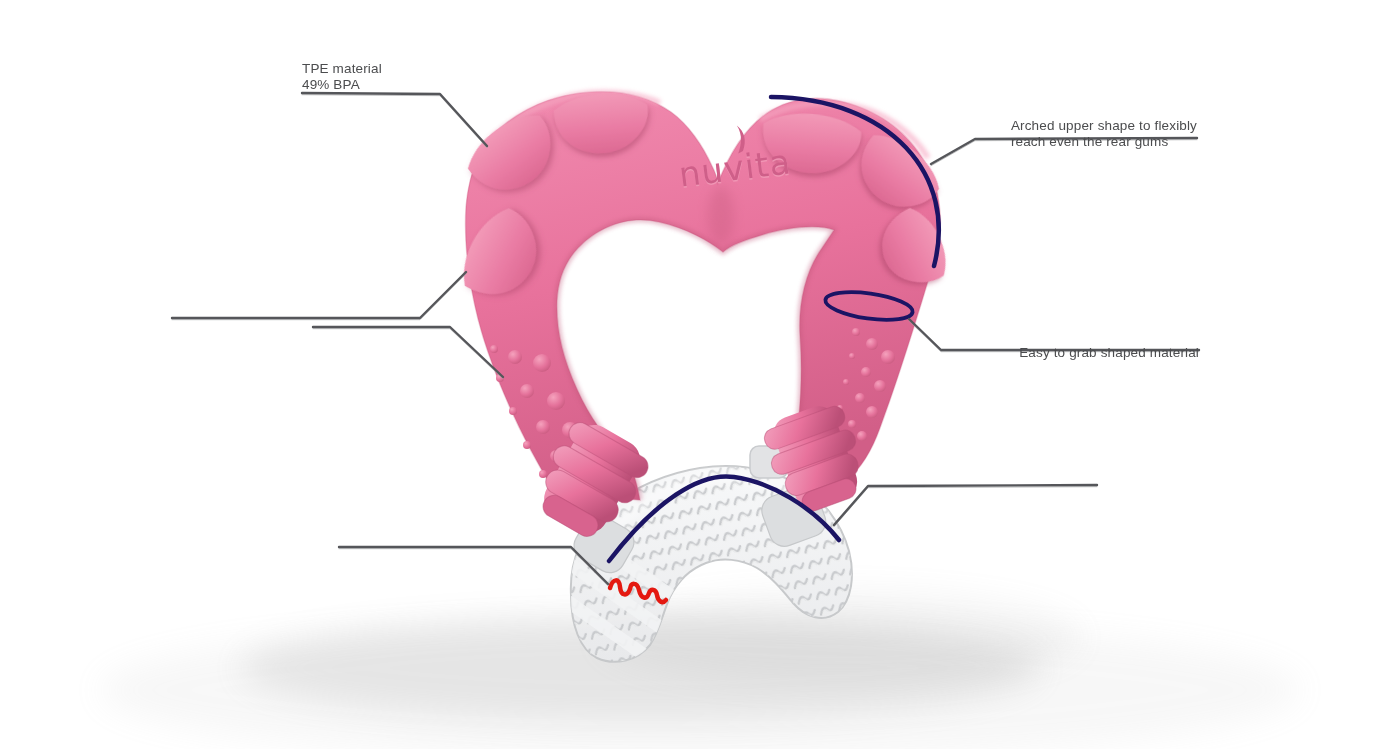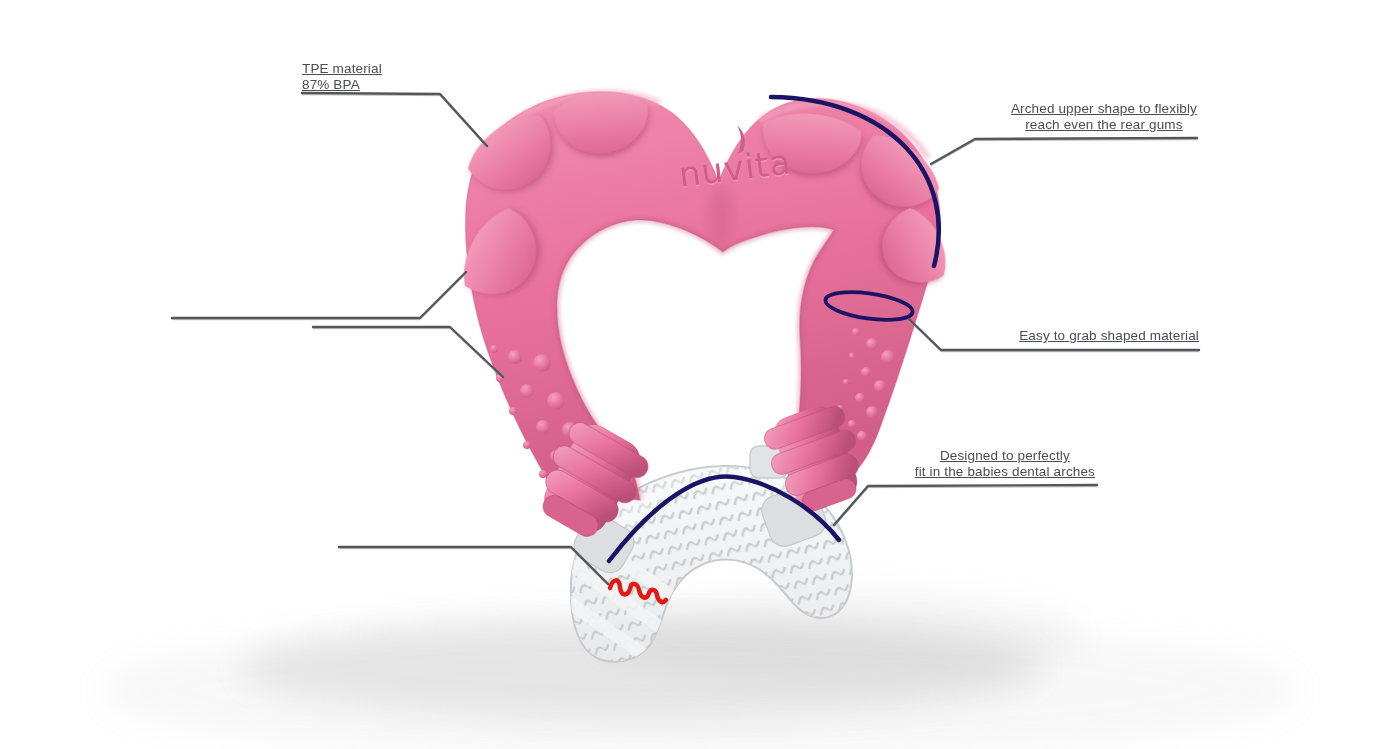--- a/index.html
+++ b/index.html
@@ -1,21 +1,21 @@
 <!DOCTYPE html>
 <html><head>
 <meta charset="utf-8">
 <style>
   html,body{margin:0;padding:0;background:#ffffff;}
   .stage{position:relative;width:1400px;height:749px;overflow:hidden;background:#ffffff;
          font-family:"Liberation Sans",sans-serif;}
   svg{position:absolute;left:0;top:0;}
   .label{position:absolute;font-size:13.5px;line-height:15.5px;color:#4b4c4e;letter-spacing:.15px;white-space:nowrap;}
-  .label.align-right{text-align:center;}
-  .ln{display:block;text-decoration:underline;}
+  .label.align-right{text-align:left;margin-top:17px;}
+  .ln{display:block;}
   .lead{stroke:#55565a;stroke-width:2.4;fill:none;stroke-linejoin:round;stroke-linecap:round;}
   .lead2{stroke:#a7a8aa;stroke-width:1;fill:none;opacity:.75;stroke-linecap:round;}
 </style>
 </head>
 <body>
 
 <div class="stage">
 
 <svg width="1400" height="749" viewBox="0 0 1400 749">
   <defs>
@@ -178,32 +178,28 @@
     <path class="lead" d="M1199,350 L941,350 L909,319"></path>
     <path class="lead2" d="M1097,485 L868,486 L834,525" transform="translate(0,1.7)"></path>
     <path class="lead" d="M1097,485 L868,486 L834,525"></path>
     <path class="lead2" d="M339,547 L571,547 L608,584" transform="translate(0,1.7)"></path>
     <path class="lead" d="M339,547 L571,547 L608,584"></path>
   </g>
 </svg>
 
 <div class="label" style="left:302px;top:61px">
   <span class="ln">TPE material</span>
-  <span class="ln">87% BPA</span>
+  <span class="ln">49% BPA</span>
 </div>
 
 <div class="label align-right" style="right:203px;top:101px">
   <span class="ln">Arched upper shape to flexibly</span>
   <span class="ln">reach even the rear gums</span>
 </div>
 
 
 <div class="label align-right" style="right:201px;top:328px">
   <span class="ln">Easy to grab shaped material</span>
 </div>
 
-<div class="label align-right" style="right:305px;top:448px">
-  <span class="ln">Designed to perfectly</span>
-  <span class="ln">fit in the babies dental arches</span>
-</div>
 
 
 </div>
 
 </body></html>

